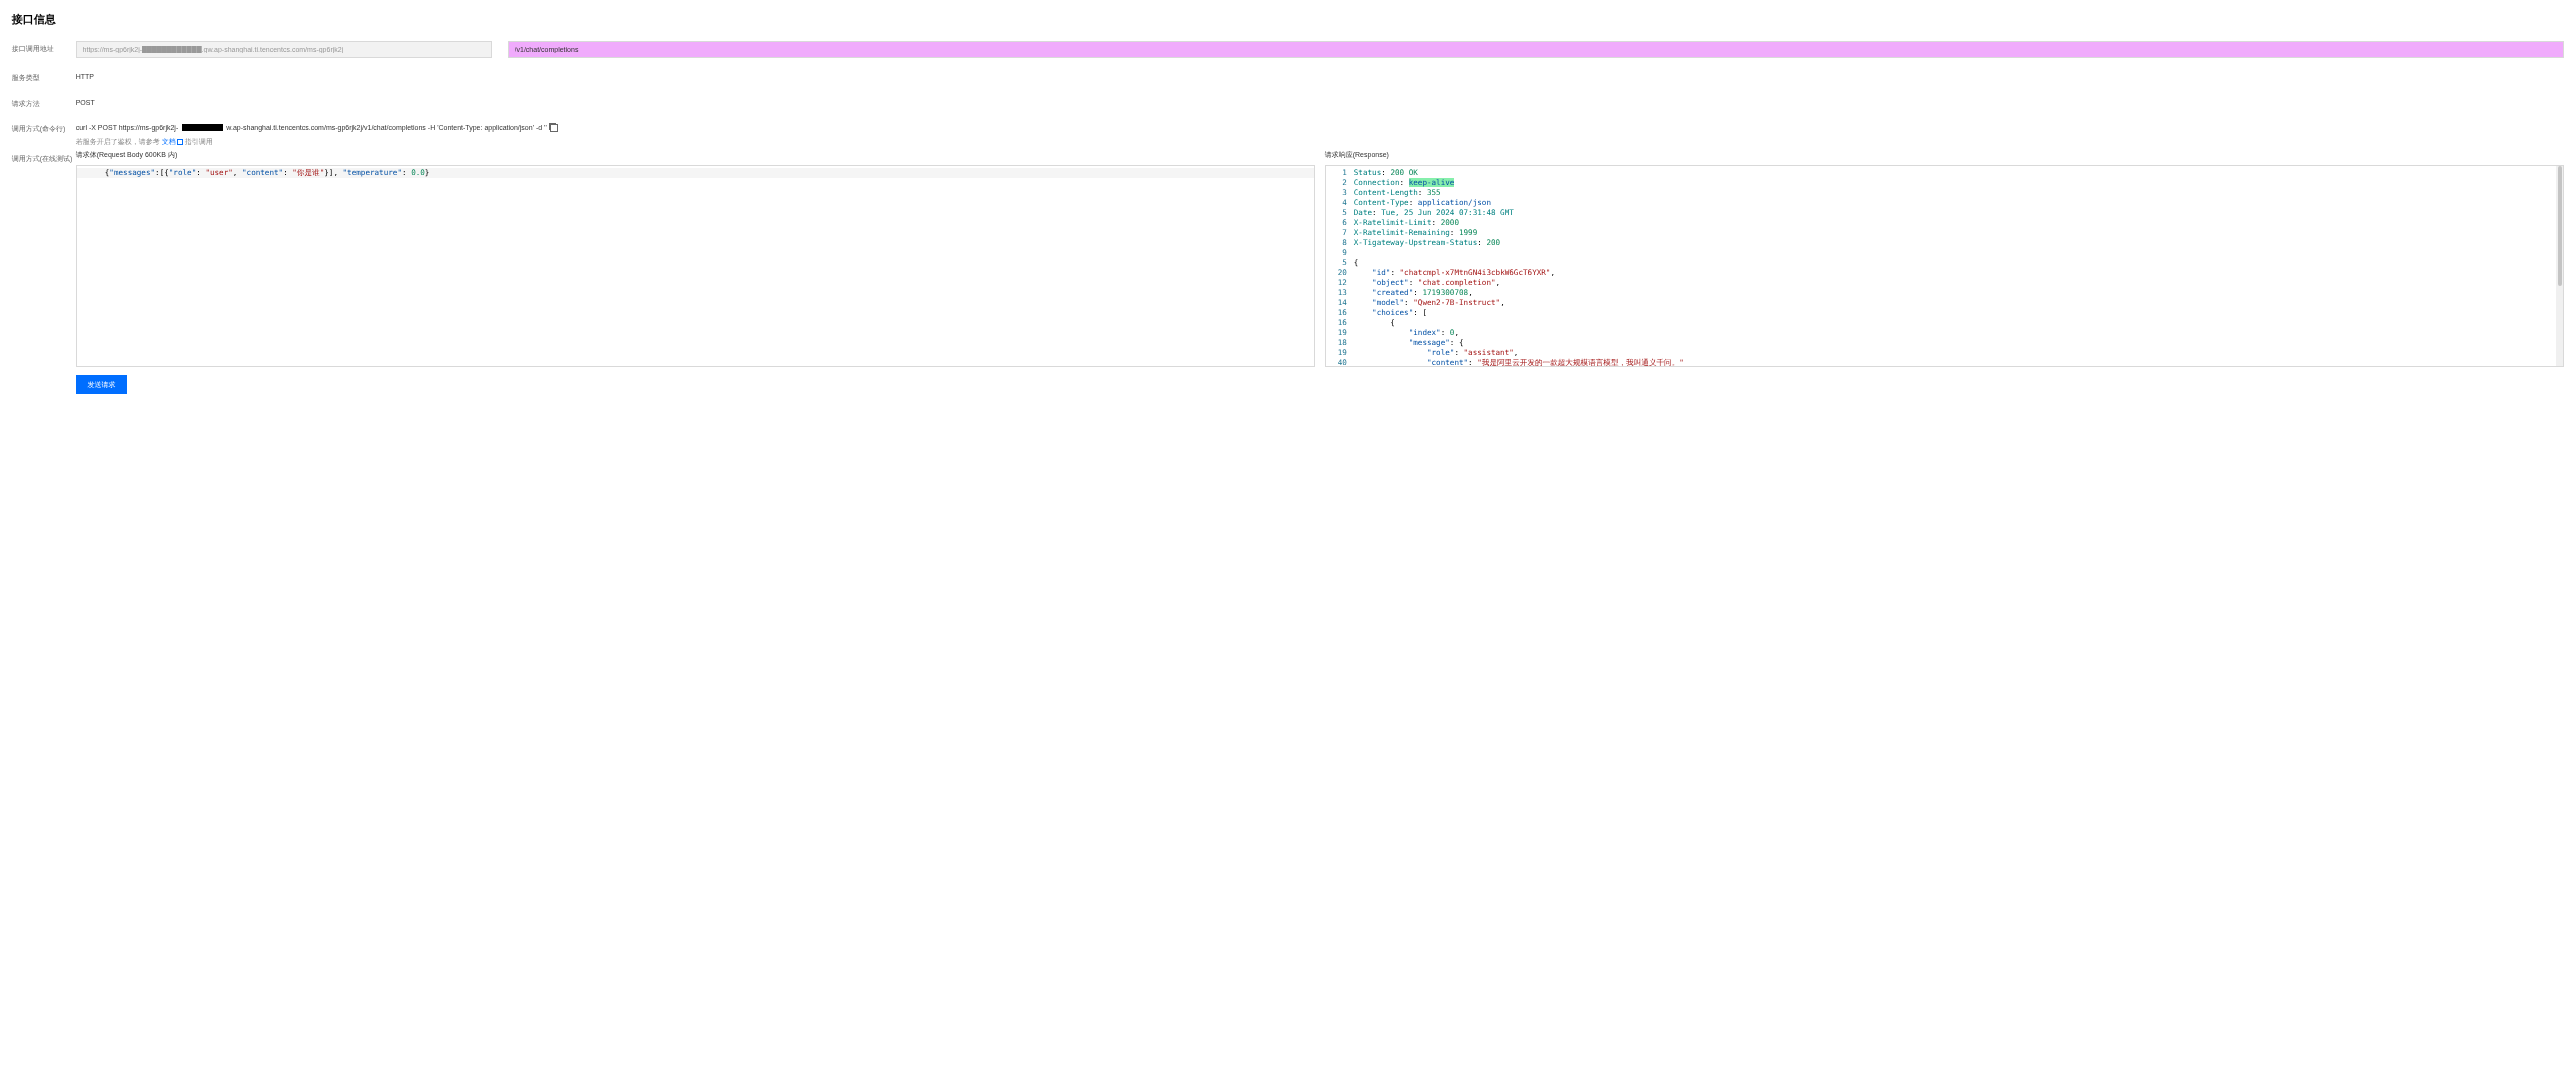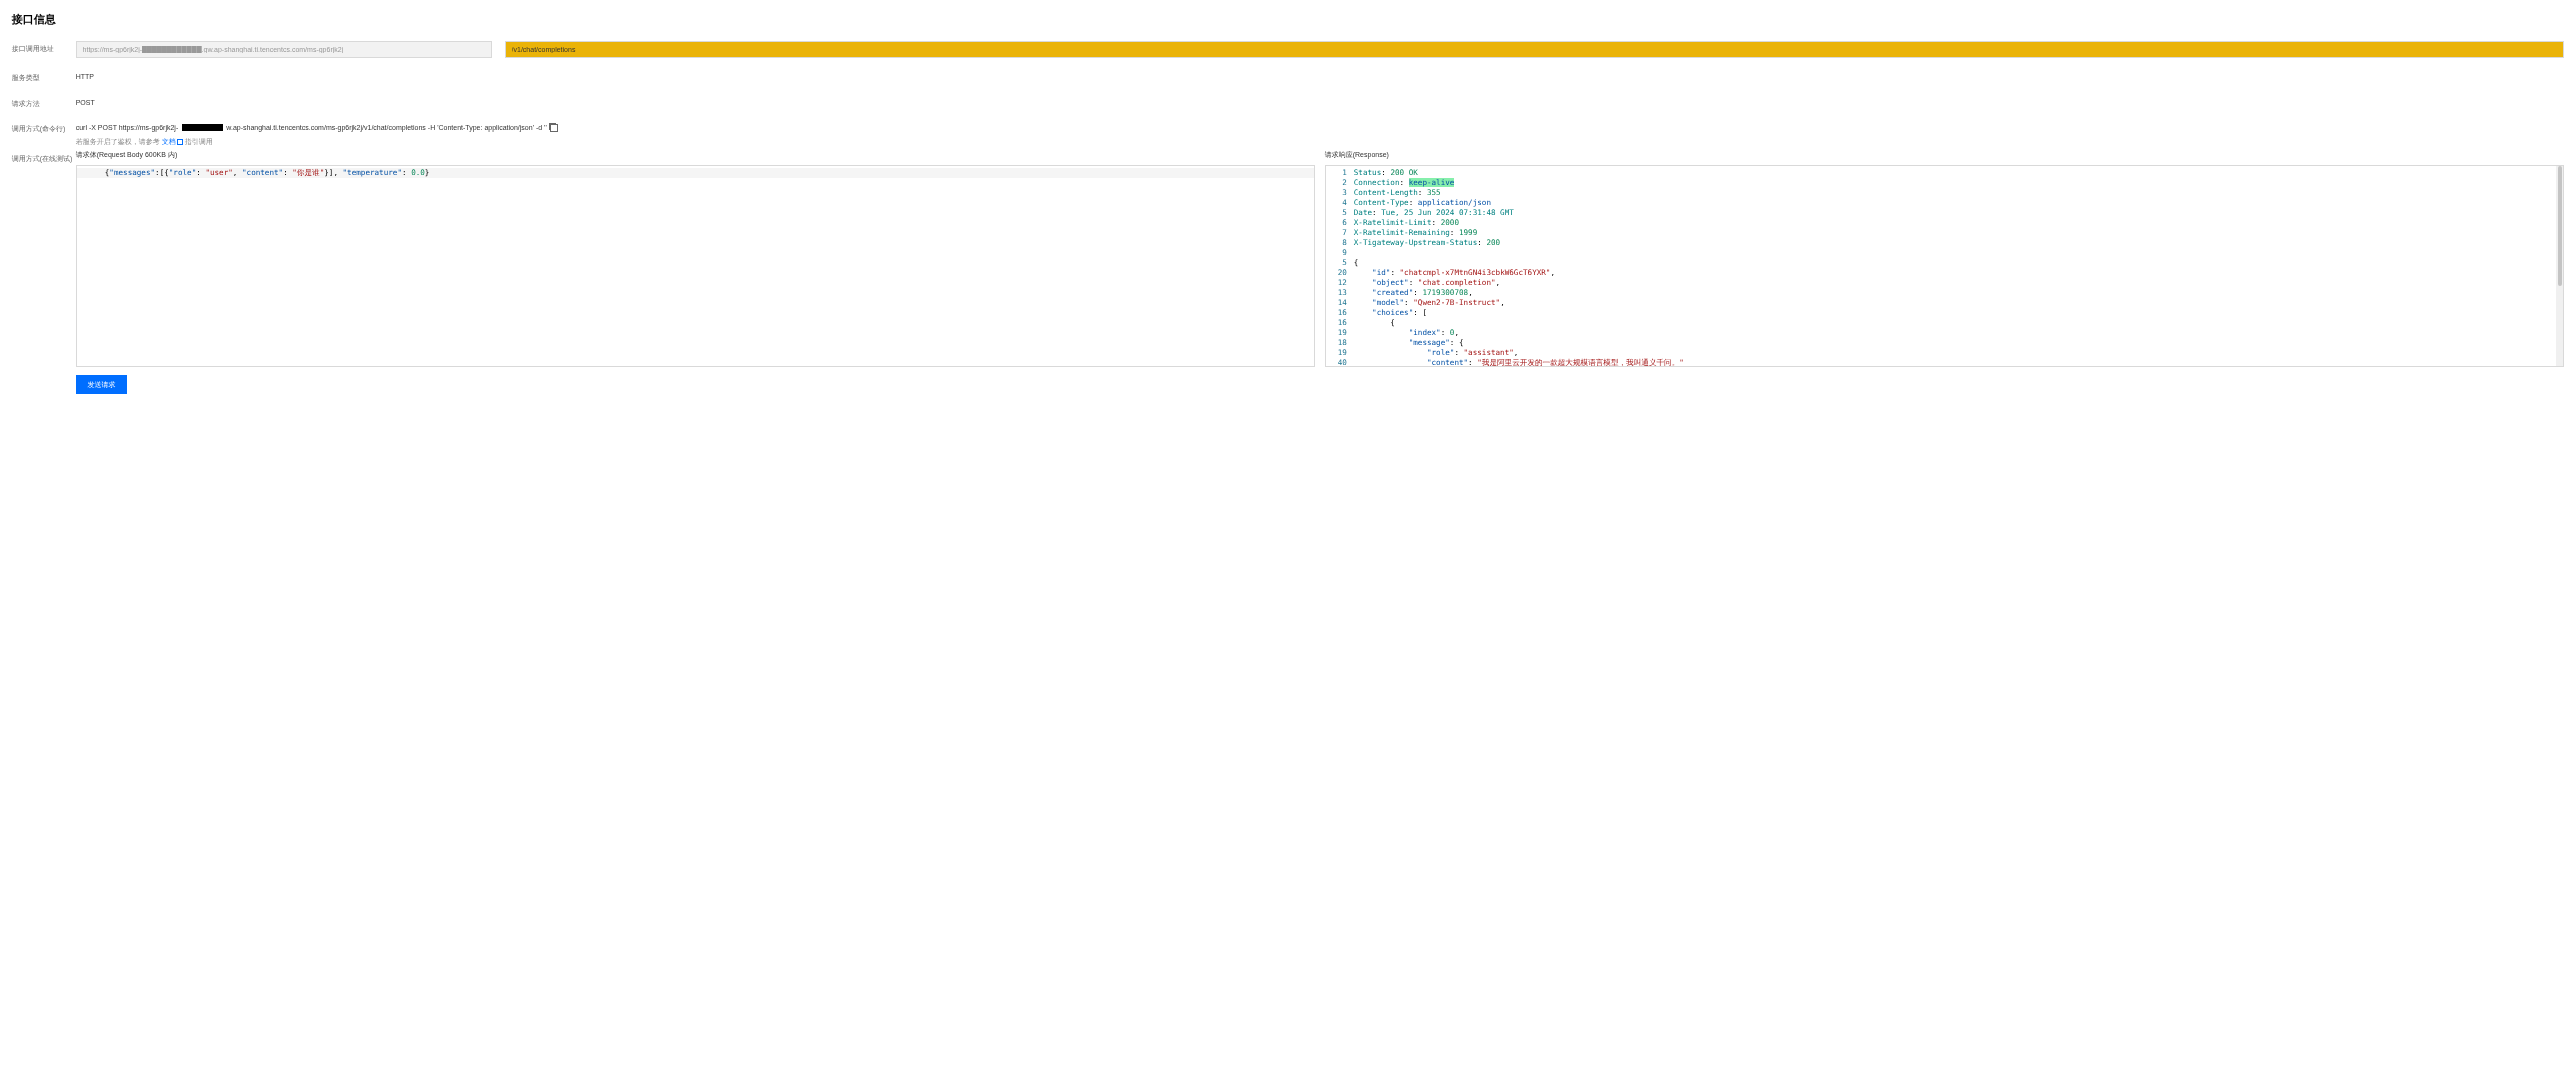--- a/index.html
+++ b/index.html
@@ -31,40 +31,39 @@
   }
   .form-value {
     flex: 1;
     color: #333;
     font-size: 7px;
     padding-top: 3.5px;
   }
   .addr-wrap {
     display: flex;
     flex: 1;
-    gap: 6px;
+    gap: 16px;
   }
   .addr-input {
     height: 17.6px;
     border: 0.6px solid #d9d9d9;
     background: #f2f2f2;
     color: #999;
     padding: 0 5.9px;
     font-size: 7px;
     outline: none;
   }
   .addr-base {
     flex: 0 0 50%;
     max-width: 416px;
   }
   .addr-path {
     flex: 1;
-    background: #eab308;
+    background: #f0abfc;
     color: #333;
-    margin-left: 7px;
   }
   .cmd-line {
     display: flex;
     align-items: center;
     flex-wrap: wrap;
     gap: 3.5px;
   }
   .redacted {
     display: inline-block;
     background: #000;

